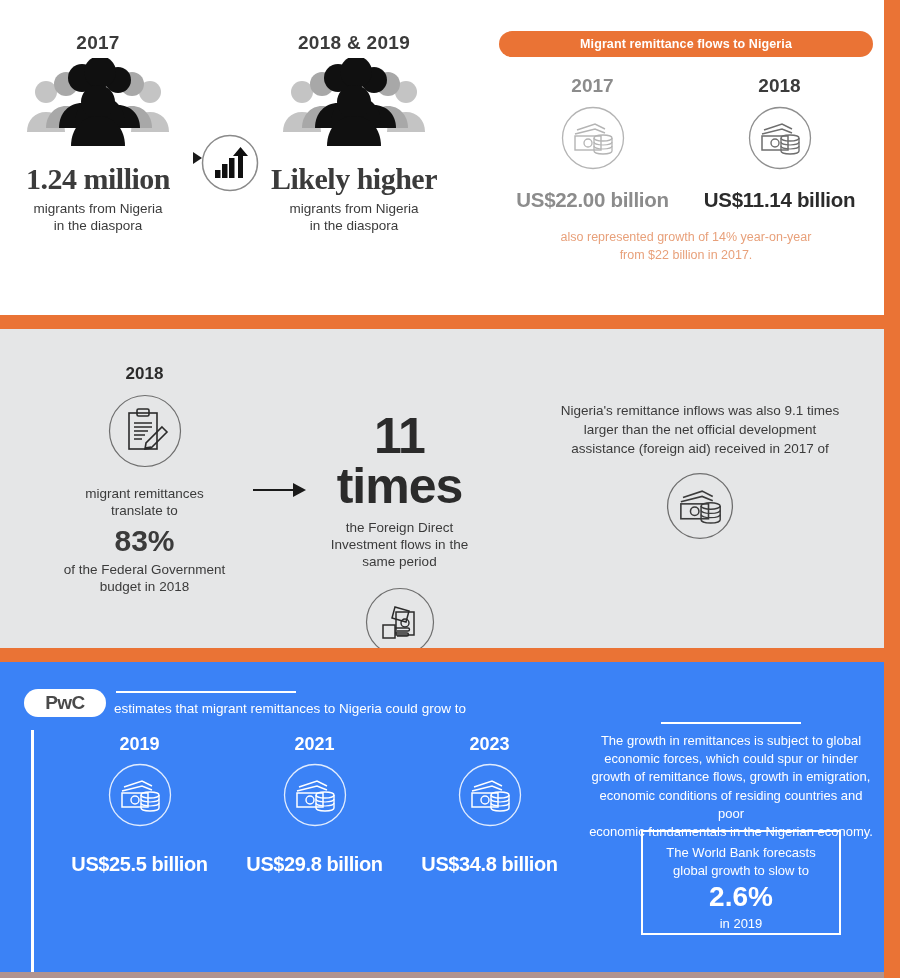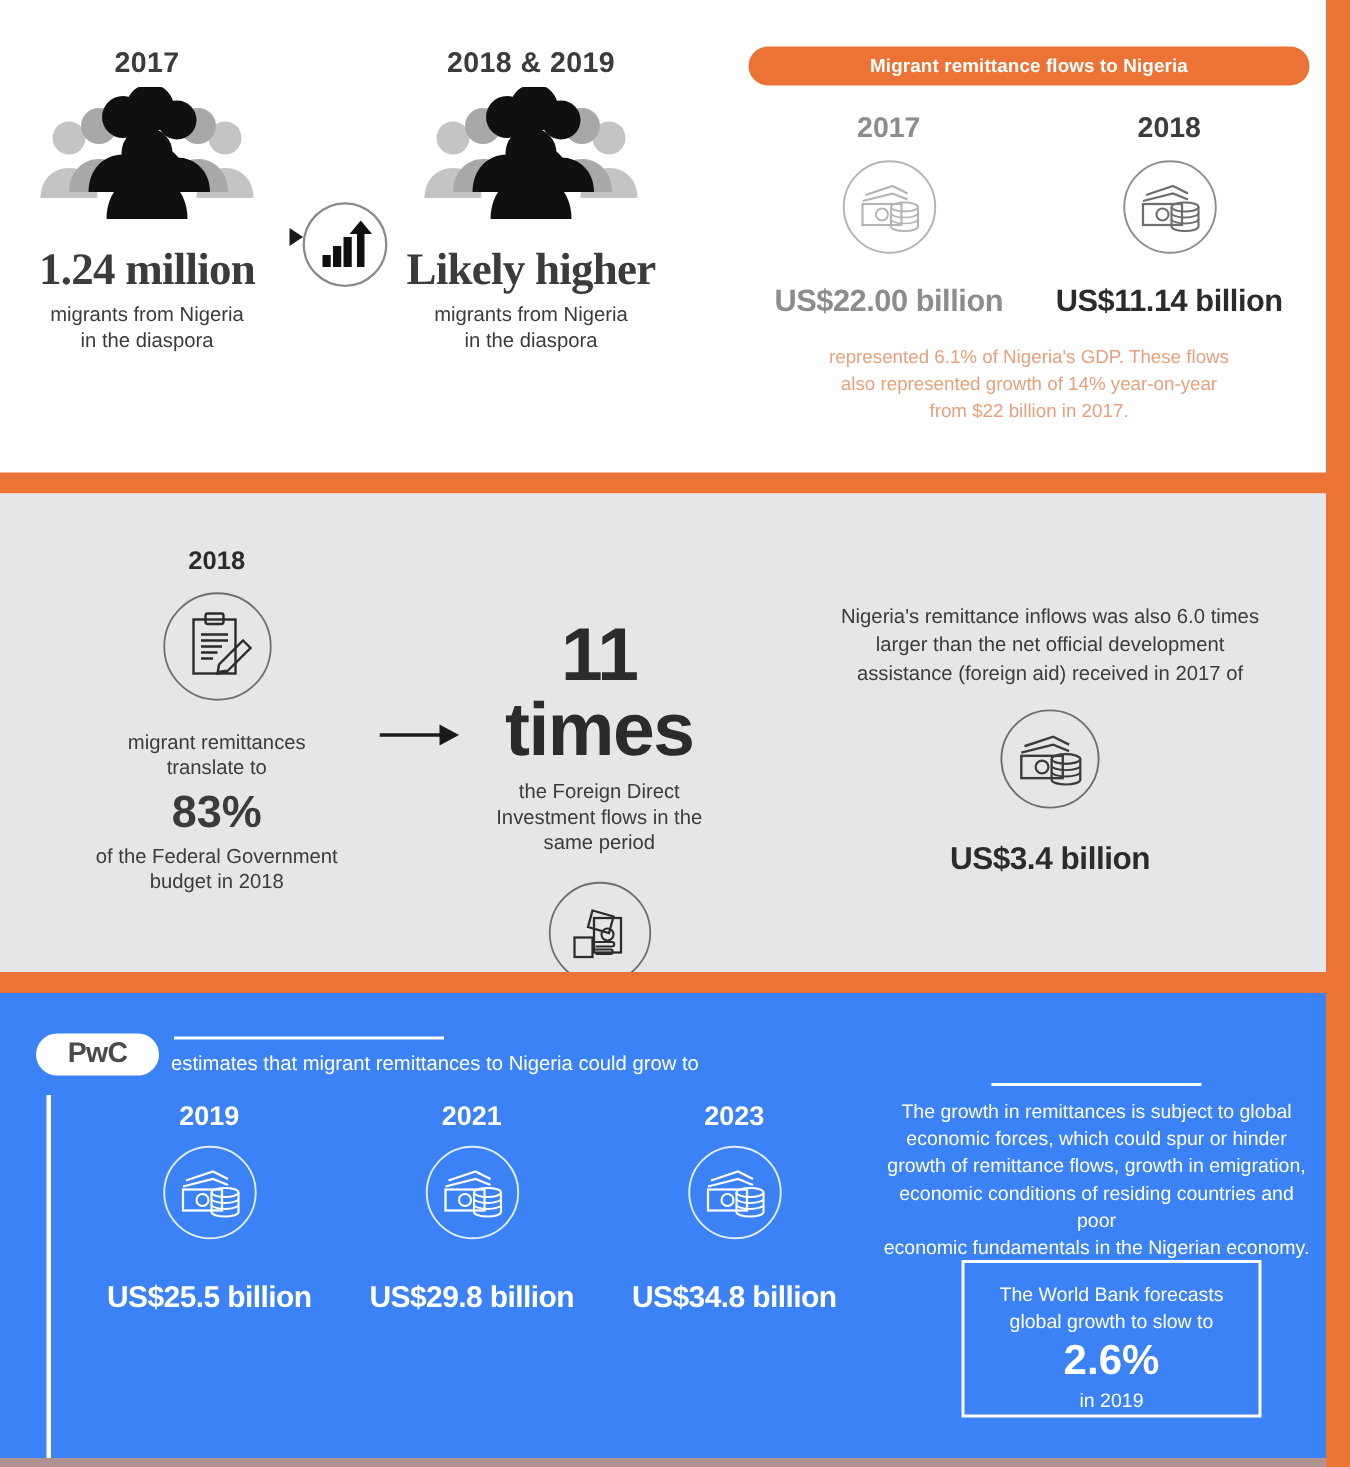--- a/index.html
+++ b/index.html
@@ -80,21 +80,21 @@
   .fc-row{position:absolute;left:52px;top:72px;display:flex;width:525px;}
   .fc{flex:1;text-align:center;}
   .fc .yr{font-size:18px;font-weight:bold;color:#ffffff;}
   .fc .ic{margin:8px auto 0;}
   .fc .amt{font-size:20px;font-weight:bold;color:#ffffff;margin-top:22px;letter-spacing:-.4px;}
 
   .growth-note{position:absolute;left:586px;top:60px;width:290px;text-align:center;}
   .growth-note .rule{width:140px;height:2px;background:#ffffff;margin:0 auto 8px;}
   .growth-note .t{font-size:13px;color:#ffffff;line-height:1.4;}
 
-  .wb-box{position:absolute;left:641px;top:178px;width:200px;height:105px;
+  .wb-box{position:absolute;left:641px;top:168px;width:200px;height:105px;
     border:2px solid #ffffff;text-align:center;box-sizing:border-box;padding-top:12px;}
   .wb-box .t{font-size:13px;color:#ffffff;line-height:1.35;}
   .wb-box .pct{font-size:28px;font-weight:bold;color:#ffffff;margin-top:4px;line-height:1;}
   .wb-box .t2{font-size:13px;color:#ffffff;margin-top:5px;}
 </style>
 </head>
 <body>
 
 <div class="page">
 
@@ -214,21 +214,20 @@
               <ellipse cx="42" cy="32" rx="9" ry="3" fill="none" stroke="#6e6e6e" stroke-width="1.4"></ellipse>
               <path d="M33 32v13c0 1.7 4 3 9 3s9-1.3 9-3V32" fill="none" stroke="#6e6e6e" stroke-width="1.4"></path>
               <path d="M33 36c0 1.7 4 3 9 3s9-1.3 9-3M33 40c0 1.7 4 3 9 3s9-1.3 9-3" fill="none" stroke="#6e6e6e" stroke-width="1.2"></path>
             </svg>
           </div>
           <div class="flow-amt">US$11.14 billion</div>
         </div>
       </div>
 
       <div class="flow-note">
-        <div>represented 6.1% of Nigeria's GDP. These flows</div>
         <div>also represented growth of 14% year-on-year</div>
         <div>from $22 billion in 2017.</div>
       </div>
     </div>
   </div>
 
   <div class="divider1"></div>
 
   <div class="panel panel-mid">
 
@@ -276,37 +275,36 @@
           <rect x="31" y="25" width="18" height="23" fill="none" stroke="#2b2b2b" stroke-width="1.5"></rect>
           <circle cx="40" cy="36" r="4" fill="none" stroke="#2b2b2b" stroke-width="1.4"></circle>
           <rect x="18" y="38" width="12" height="13" fill="none" stroke="#2b2b2b" stroke-width="1.5"></rect>
           <path d="M30 41h13c2 0 2 3 0 3H32M30 46h12c2 0 2 3 0 3H32" fill="none" stroke="#2b2b2b" stroke-width="1.4"></path>
         </svg>
       </div>
     </div>
 
     <div class="mid-right">
       <div class="t">
-        <div>Nigeria's remittance inflows was also 6.0 times</div>
+        <div>Nigeria's remittance inflows was also 9.1 times</div>
         <div>larger than the net official development</div>
         <div>assistance (foreign aid) received in 2017 of</div>
       </div>
       <div class="ic">
         <svg width="68" height="68" viewBox="0 0 64 64">
           <circle cx="32" cy="32" r="30.5" fill="none" stroke="#6e6e6e" stroke-width="1.2"></circle>
           <path d="M16 24l18-6 10 5" fill="none" stroke="#3b3b3b" stroke-width="1.5"></path>
           <path d="M14 28l20-5 10 4" fill="none" stroke="#3b3b3b" stroke-width="1.5"></path>
           <rect x="14" y="30" width="26" height="14" fill="none" stroke="#3b3b3b" stroke-width="1.5"></rect>
           <circle cx="27" cy="37" r="4" fill="none" stroke="#3b3b3b" stroke-width="1.4"></circle>
           <ellipse cx="42" cy="32" rx="9" ry="3" fill="none" stroke="#3b3b3b" stroke-width="1.4"></ellipse>
           <path d="M33 32v13c0 1.7 4 3 9 3s9-1.3 9-3V32" fill="none" stroke="#3b3b3b" stroke-width="1.4"></path>
           <path d="M33 36c0 1.7 4 3 9 3s9-1.3 9-3M33 40c0 1.7 4 3 9 3s9-1.3 9-3" fill="none" stroke="#3b3b3b" stroke-width="1.2"></path>
         </svg>
       </div>
-      <div class="amt">US$3.4 billion</div>
     </div>
   </div>
 
   <div class="divider2"></div>
 
   <div class="panel panel-bot">
 
     <div class="pwc-row">
       <div class="pwc-logo">
         <span>PwC</span>

